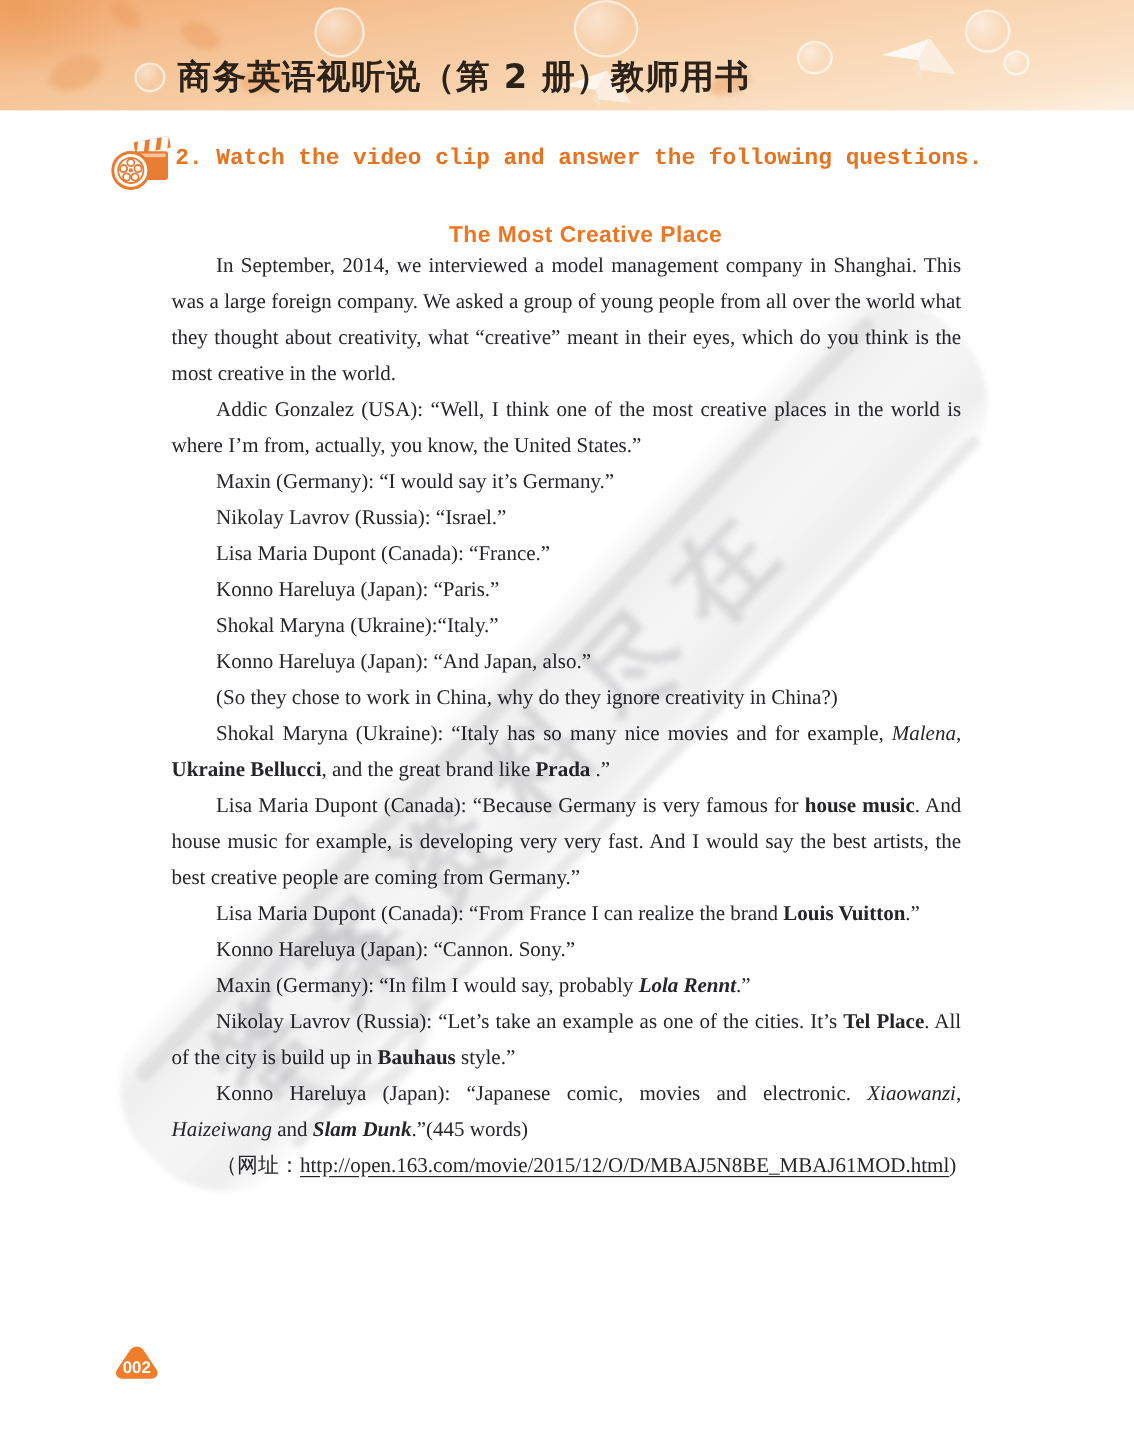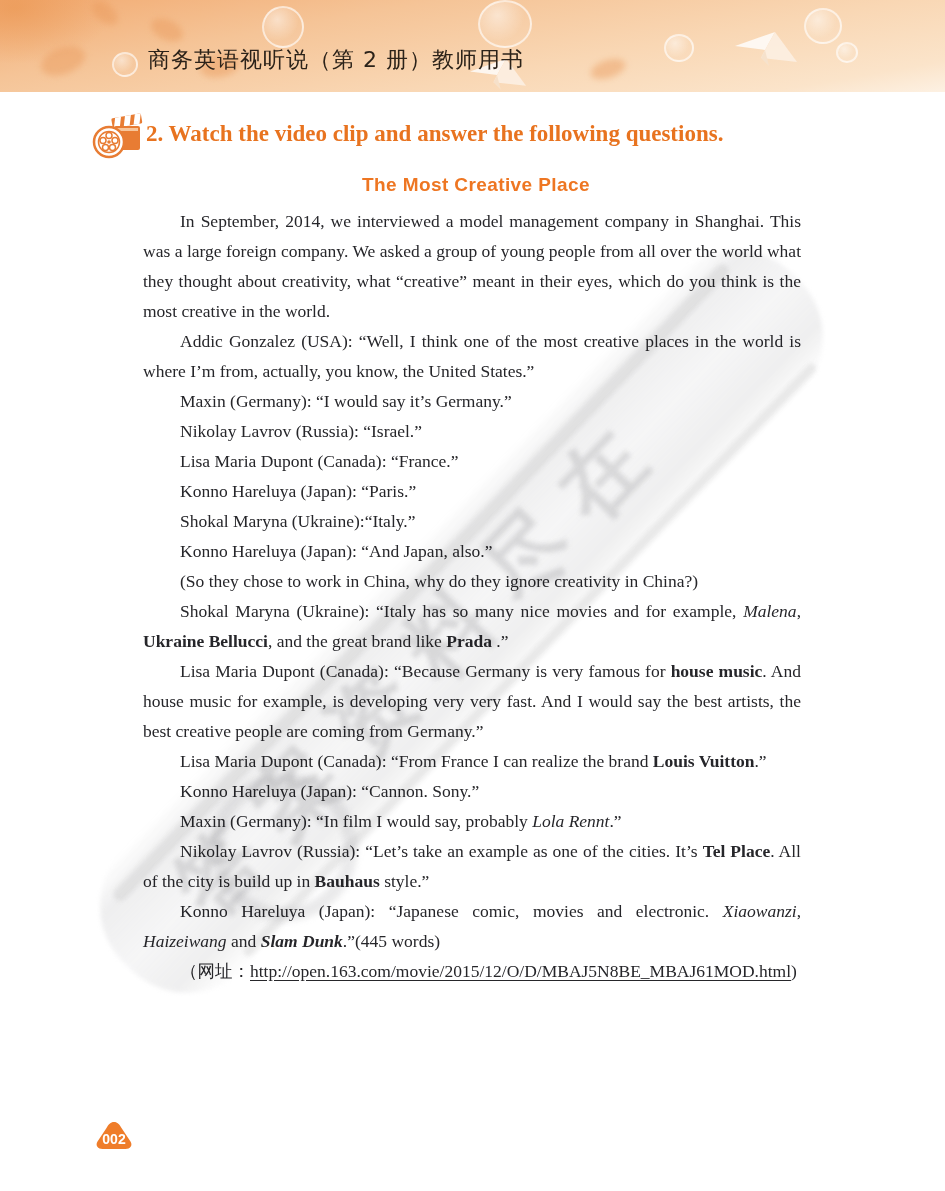--- a/index.html
+++ b/index.html
@@ -12,36 +12,36 @@
     background:
       radial-gradient(120px 70px at 18px 10px, rgba(232,144,74,.55), rgba(232,144,74,0) 70%),
       linear-gradient(168deg,#f2ab72 0%,#f5c родина 0%,#f5c497 28%,#f9d7b4 62%,#fbe4ca 88%,#fdf1e3 100%);
     background:
       radial-gradient(140px 80px at 15px 8px, rgba(233,146,75,.55), rgba(233,146,75,0) 70%),
       linear-gradient(170deg,#f2ab72 0%,#f5c497 30%,#f9d7b4 62%,#fbe4ca 88%,#fdf1e3 100%);
   }
   .header-title{
     position:absolute;left:148px;top:45px;
     font-family:"DejaVu Sans","Liberation Sans",sans-serif;
-    font-weight:normal;font-size:22px;letter-spacing:1px;color:#2b2219;
+    font-weight:bold;font-size:28px;letter-spacing:1px;color:#2b2219;
   }
   .petal{position:absolute;border-radius:50%;background:rgba(232,152,92,.45);filter:blur(3px);}
   .bubble{position:absolute;border-radius:50%;border:2px solid rgba(255,255,255,.6);
     background:radial-gradient(circle at 35% 30%, rgba(255,255,255,.5), rgba(255,255,255,.05) 60%);}
   .plane{position:absolute;opacity:.85;}
 
   
   .section-row{position:absolute;left:92px;top:110px;width:760px;height:52px;}
   .clapper{position:absolute;left:0;top:0;}
   .section-heading{
     position:absolute;left:54px;top:11px;margin:0;
-    font-family:Liberation Serif, serif;font-weight:bold;font-size:23px;color:#e8731f;
+    font-family:Liberation Mono, monospace;font-weight:bold;font-size:19px;color:#e8731f;text-align:center;
   }
   .subtitle{
-    position:absolute;left:143px;top:170px;width:658px;margin:4px;text-align:center;
+    position:absolute;left:143px;top:170px;width:658px;margin:16px;text-align:center;
     font-family:"Liberation Sans",sans-serif;font-weight:bold;font-size:19px;
     letter-spacing:.4px;color:#ee7622;
   }
 
   
   .transcript{
     position:absolute;left:143px;top:206px;width:658px;
     font-size:17.5px;line-height:30px;color:#26262a;
   }
   .transcript p{margin:0;text-indent:37px;text-align:justify;}
@@ -136,21 +136,21 @@
       <p><span>Nikolay Lavrov (Russia): “Israel.”</span></p>
       <p><span>Lisa Maria Dupont (Canada): “France.”</span></p>
       <p><span>Konno Hareluya (Japan): “Paris.”</span></p>
       <p><span>Shokal Maryna (Ukraine):“Italy.”</span></p>
       <p><span>Konno Hareluya (Japan): “And Japan, also.”</span></p>
       <p><span>(So they chose to work in China, why do they ignore creativity in China?)</span></p>
       <p><span>Shokal Maryna (Ukraine): “Italy has so many nice movies and for example, </span><span style="font-weight: normal; font-style: italic;">Malena</span><span>, </span><span style="font-weight: bold;">Ukraine Bellucci</span><span>, and the great brand like </span><span style="font-weight: bold;">Prada</span><span> .”</span></p>
       <p><span>Lisa Maria Dupont (Canada): “Because Germany is very famous for </span><span style="font-weight: bold;">house music</span><span>. And house music for example, is developing very very fast. And I would say the best artists, the best creative people are coming from Germany.”</span></p>
       <p><span>Lisa Maria Dupont (Canada): “From France I can realize the brand </span><span style="font-weight: bold;">Louis Vuitton</span><span>.”</span></p>
       <p><span>Konno Hareluya (Japan): “Cannon. Sony.”</span></p>
-      <p><span>Maxin (Germany): “In film I would say, probably </span><span style="font-weight: normal; font-style: italic;">Lola Rennt</span><span>.”</span></p>
+      <p><span>Maxin (Germany): “In film I would say, probably </span><span style="font-weight: bold; font-style: italic;">Lola Rennt</span><span>.”</span></p>
       <p><span>Nikolay Lavrov (Russia): “Let’s take an example as one of the cities. It’s </span><span style="font-weight: bold;">Tel Place</span><span>. All of the city is build up in </span><span style="font-weight: bold;">Bauhaus</span><span> style.”</span></p>
       <p><span>Konno Hareluya (Japan): “Japanese comic, movies and electronic. </span><span style="font-style: italic;">Xiaowanzi</span><span>, </span><span style="font-style: italic;">Haizeiwang</span><span> and </span><span style="font-weight: bold; font-style: italic;">Slam Dunk</span><span>.”(445 words)</span></p>
       <p class="no-justify"><span>（网址：</span><span class="url">http://open.163.com/movie/2015/12/O/D/MBAJ5N8BE_MBAJ61MOD.html</span><span>)</span></p>
     </div>
 
   <div class="watermark">
     <div class="wm-band"></div>
     <div class="wm-streak" style="left:40px;top:52px;width:880px;"></div>
     <div class="wm-streak" style="left:90px;top:186px;width:820px;height:10px;"></div>
     <div class="wm-seal"></div>

